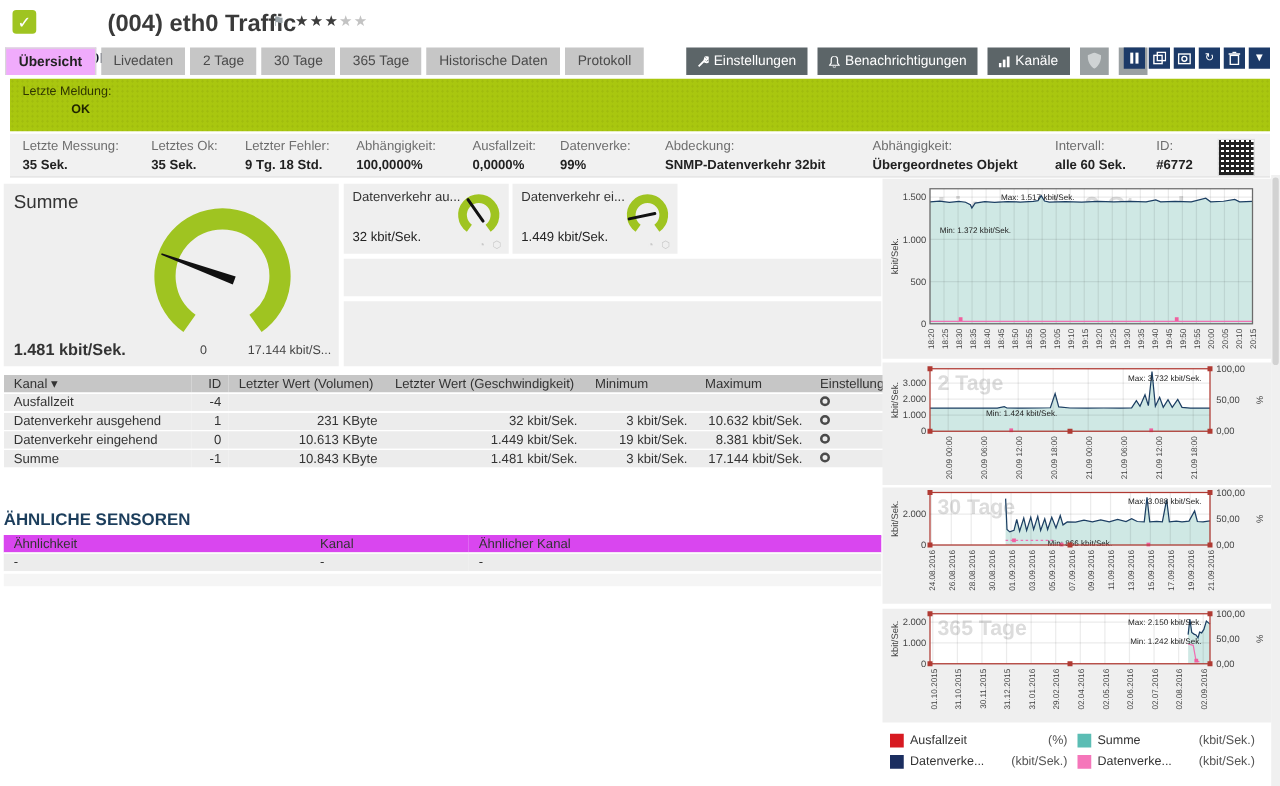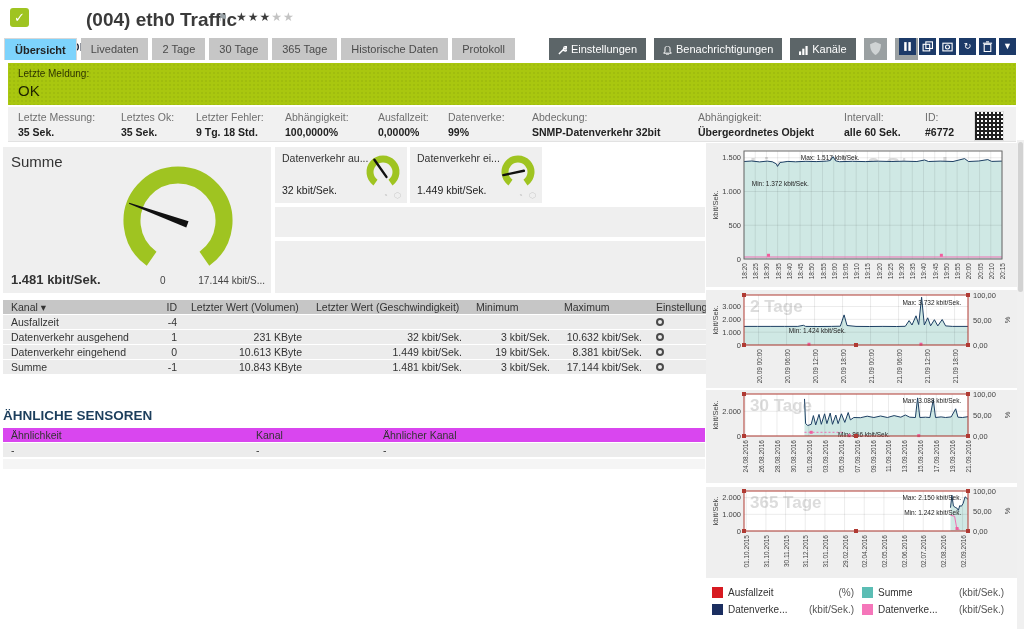--- a/index.html
+++ b/index.html
@@ -12,34 +12,34 @@
   .okbox { position:absolute; left:10px; top:8px; width:19px; height:19px; background:#9fc421; border-radius:3px; color:#fff; font-size:13px; text-align:center; line-height:19px; font-weight:bold; }
   .sensor-type { position:absolute; left:37px; top:9px; font-size:15px; color:#0f172a;margin-top:28px; }
   .sensor-title { position:absolute; left:86px; top:9px; font-size:19px; color:#3a3a3a; font-weight:bold; }
   .flag { position:absolute; left:218px; top:11px; color:#9aa3a8; font-size:11px; }
   .stars { position:absolute; left:236px; top:10px; font-size:12px; letter-spacing:1px; }
   .stars .on { color:#3c3c3c; } .stars .off { color:#c3c3c3; }
 
   
   #tabbar { position:absolute; left:0; top:38px; width:1024px; height:24px; }
   .tab { position:relative; float:left; height:22px; line-height:22px; padding:0 10px; margin-left:4px; background:#c6c6c6; color:#4a4a4a; cursor:pointer; }
-  .tab.active { background:#7dd3fc; color:#222; font-weight:bold; border:1px solid #d8d8d8; border-bottom:none; }
+  .tab.active { background:#f0abfc; color:#222; font-weight:bold; border:1px solid #d8d8d8; border-bottom:none; }
   .btn-dark { float:left; height:22px; line-height:22px; padding:0 9px; margin-left:8px; background:#5c6568; color:#fff; cursor:pointer; }
   .btn-dark svg { vertical-align:-2px; margin-right:4px; }
   .btn-grey { float:left; width:23px; height:22px; margin-left:8px; background:#9aa0a2; cursor:pointer; text-align:center; }
   .btn-grey svg { margin-top:4px; }
   #right-icons { position:absolute; right:8px; top:0; }
   .btn-navy { float:left; width:17px; height:17px; margin-left:3px; background:#1c3a68; color:#fff; cursor:pointer; text-align:center; font-size:9px; line-height:17px; }
   .btn-navy svg { margin-top:3px; }
 
   
   #banner { position:absolute; left:8px; top:63px; width:1008px; height:42px; background:#a9c70f;
             background-image:radial-gradient(rgba(0,0,0,0.05) 1px, transparent 1px); background-size:4px 4px; padding:5px 0 0 10px; }
   #banner .lbl { font-size:10px; color:#2f3500; }
-  #banner .status { font-size:15px; font-weight:normal; color:#1f2400; margin-top:3px; }
+  #banner .status { font-size:10px; font-weight:bold; color:#1f2400; margin-top:3px;margin-left:39px; }
 
   
   #metrics { position:absolute; left:8px; top:107px; width:1008px; height:35px; background:#f1f1f1; border-bottom:1px solid #e2e2e2; display:flex; padding:4px 0 0 2px; }
   .metric { padding-left:8px; }
   .metric .lbl { color:#6e6e6e; font-size:10.5px; }
   .metric .val { color:#222; font-weight:bold; font-size:10.5px; margin-top:3px; }
   #qr { position:absolute; right:12px; top:4px; width:30px; height:30px; background:#fff; border:1px solid #ddd;
         background-image:repeating-linear-gradient(0deg,#222 0 2px,transparent 2px 4px),repeating-linear-gradient(90deg,#222 0 2px,#fff 2px 4px); }
 
   

